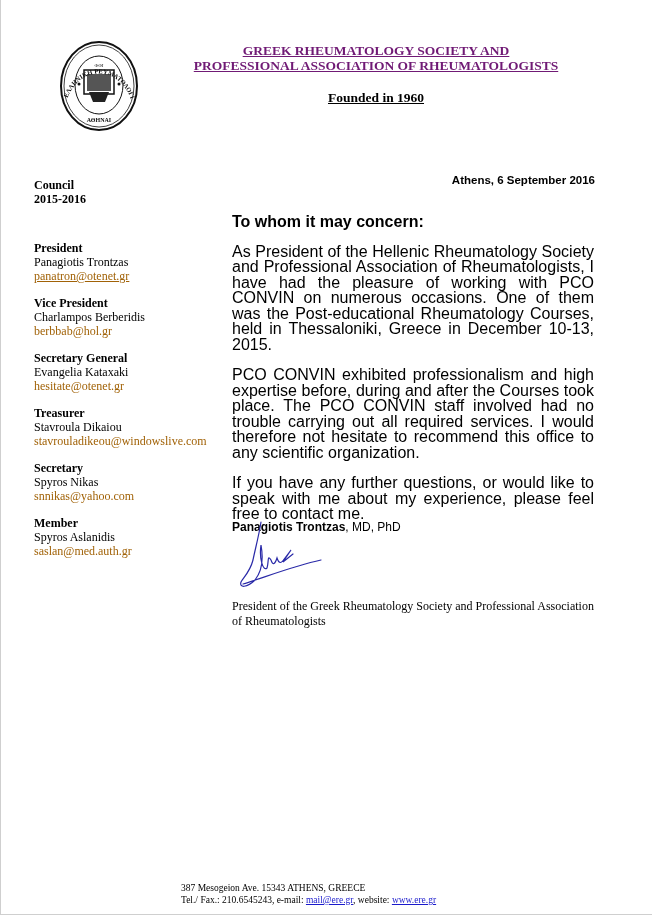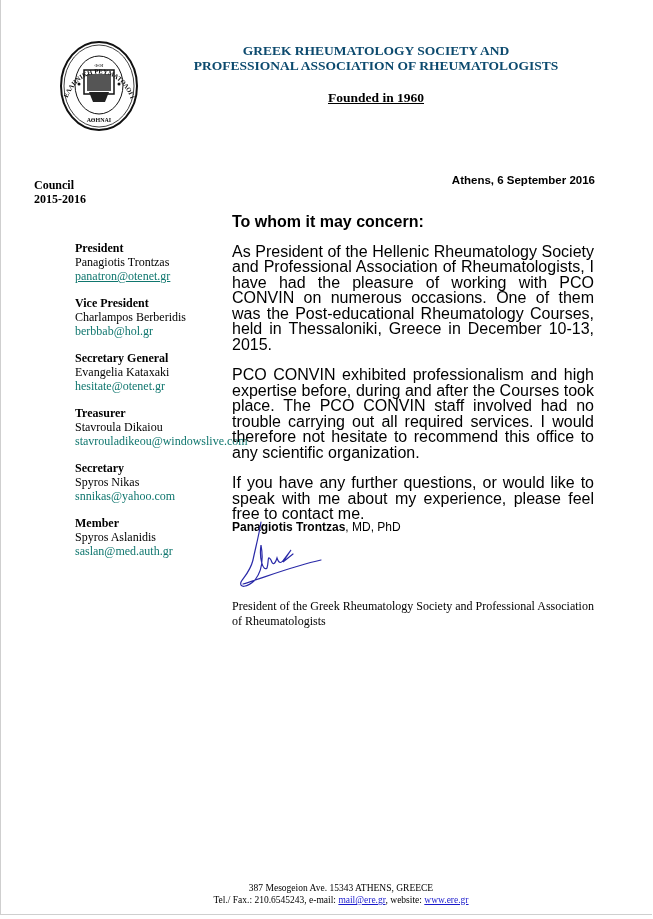--- a/index.html
+++ b/index.html
@@ -1,37 +1,37 @@
 <!DOCTYPE html>
 <html><head>
 <meta charset="utf-8">
 <style>
   html, body { margin:0; padding:0; }
   body { width:653px; height:919px; background:#ffffff; position:relative; overflow:hidden; font-family:"Liberation Serif", serif; color:#000; }
   .page { position:absolute; left:0; top:0; width:652px; height:915px; background:#fff; border-left:1px solid #cfcfcf; border-bottom:1px solid #cfcfcf; box-sizing:border-box; }
   .seal { position:absolute; left:58px; top:40px; width:80px; height:92px; }
   .hdr { position:absolute; left:190px; top:43px; width:370px; text-align:center; font-weight:bold; font-size:13.5px; line-height:15px; }
-  .hdr a { color:#0c4a6e; }
+  .hdr a { color:#701a75; text-decoration:underline; }
   .founded { position:absolute; left:190px; top:90px; width:370px; text-align:center; font-weight:bold; font-size:13.5px; text-decoration:underline; }
   .date { position:absolute; left:430px; top:174px; width:164px; text-align:right; font-family:"Liberation Sans", sans-serif; font-weight:bold; font-size:11.5px; }
   .side { position:absolute; left:33px; top:178px; width:200px; font-size:12px; line-height:14px; }
   .side .bold { font-weight:bold; }
-  .side a { color:#0f766e; }
+  .side a { color:#a16207; }
   .side .u { text-decoration:underline; }
-  .side .grp { margin-bottom:13px;margin-left:41px; }
+  .side .grp { margin-bottom:13px; }
   .council { margin-bottom:35px; }
   .secretariat { position:absolute; left:33px; top:681px; font-size:12px; line-height:14px; }
   .body { position:absolute; left:231px; top:214px; width:362px; font-family:"Liberation Sans", sans-serif; font-size:16px; line-height:15.5px; text-align:justify; }
   .body p { margin:0 0 15px 0; }
   .body .greet { font-weight:bold; margin-bottom:14px; }
   .signer { position:absolute; left:231px; top:520px; font-family:Liberation Sans, sans-serif; font-size:12px; }
   .signer b { font-weight:bold; }
   .sig { position:absolute; left:232px; top:520px; width:90px; height:72px; }
   .role { position:absolute; left:231px; top:599px; width:362px; font-size:12px; line-height:15px; }
-  .footer { position:absolute; left:180px; top:882px; width:320px; text-align:center; font-size:9.5px; line-height:12px; }
+  .footer { position:absolute; left:180px; top:882px; width:320px; font-size:9.5px; line-height:12px; }
   .footer a { color:#1a1acc; text-decoration:underline; }
 </style>
 </head>
 <body>
 
 <div class="page">
 
   <svg class="seal" viewBox="0 0 80 92">
     <ellipse cx="40" cy="46" rx="38" ry="44" fill="none" stroke="#111" stroke-width="2"></ellipse>
     <ellipse cx="40" cy="46" rx="35" ry="41" fill="none" stroke="#111" stroke-width="0.8"></ellipse>

